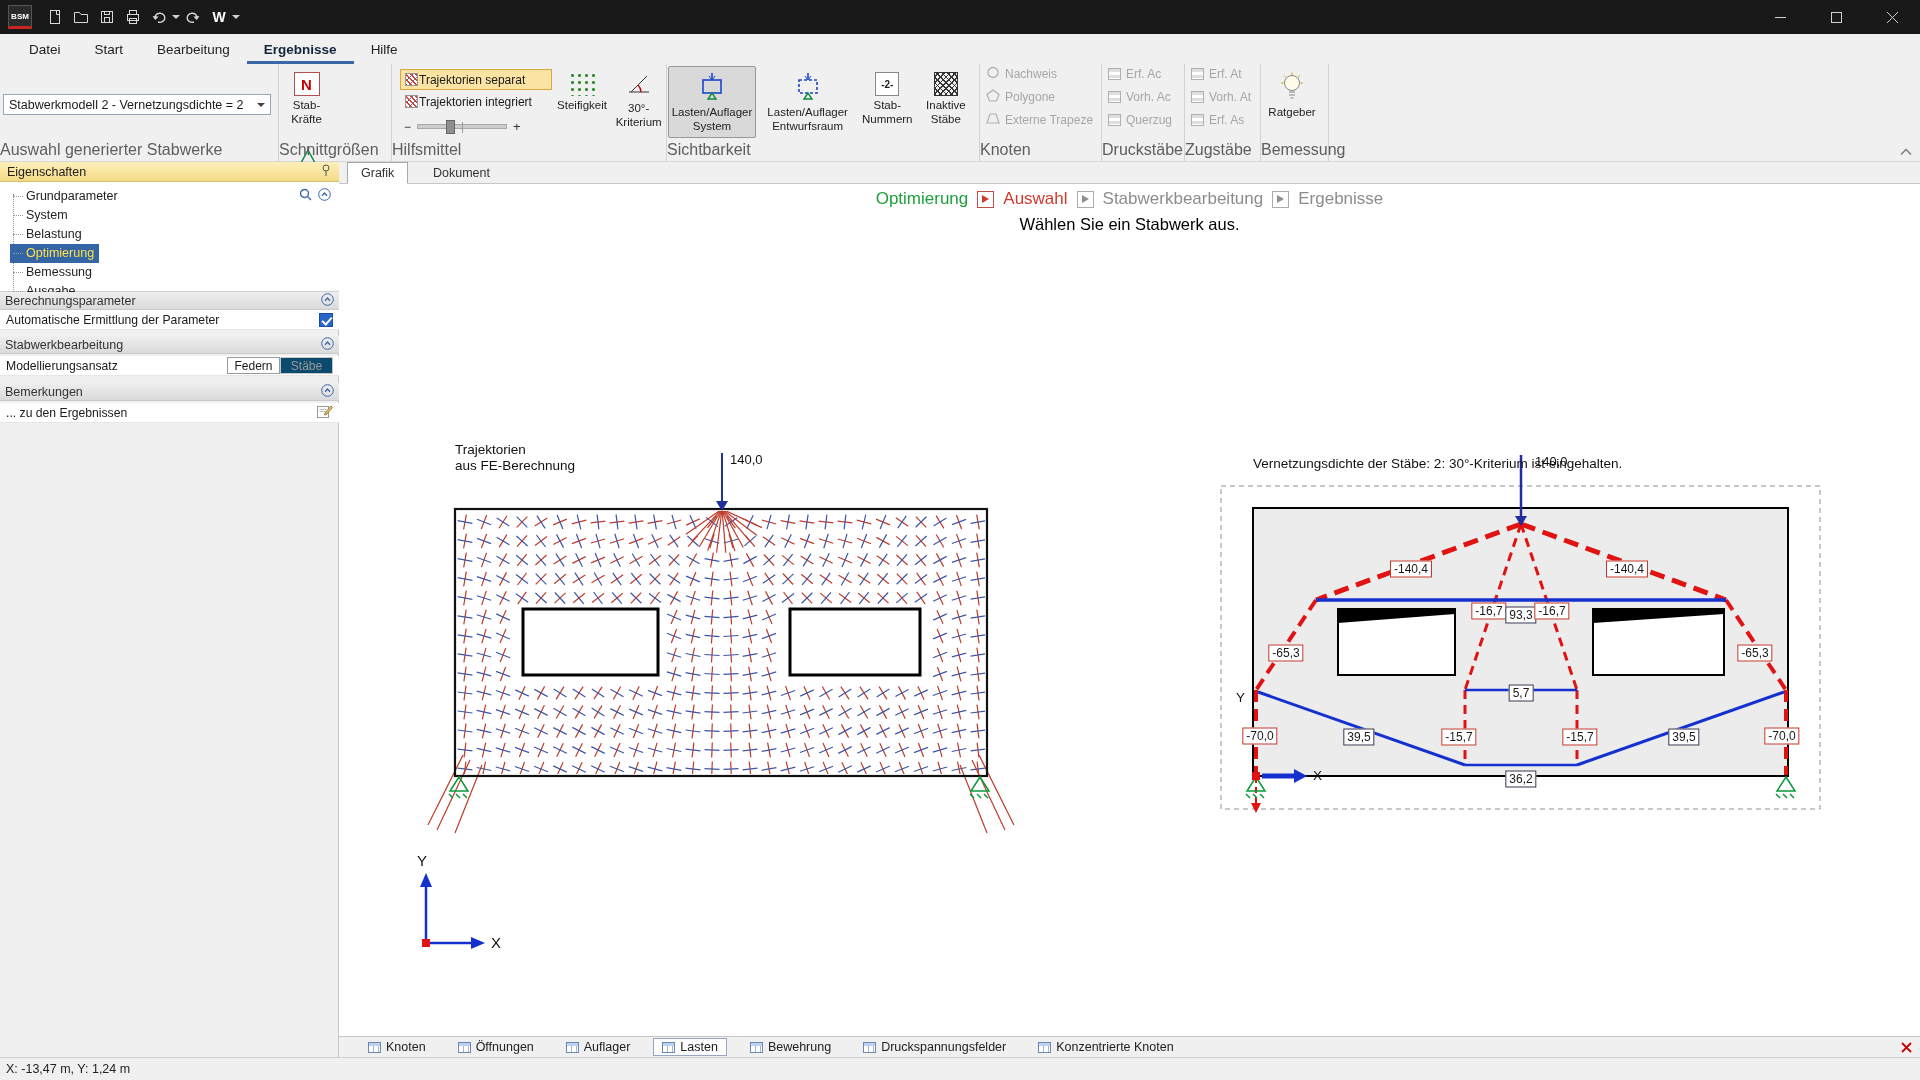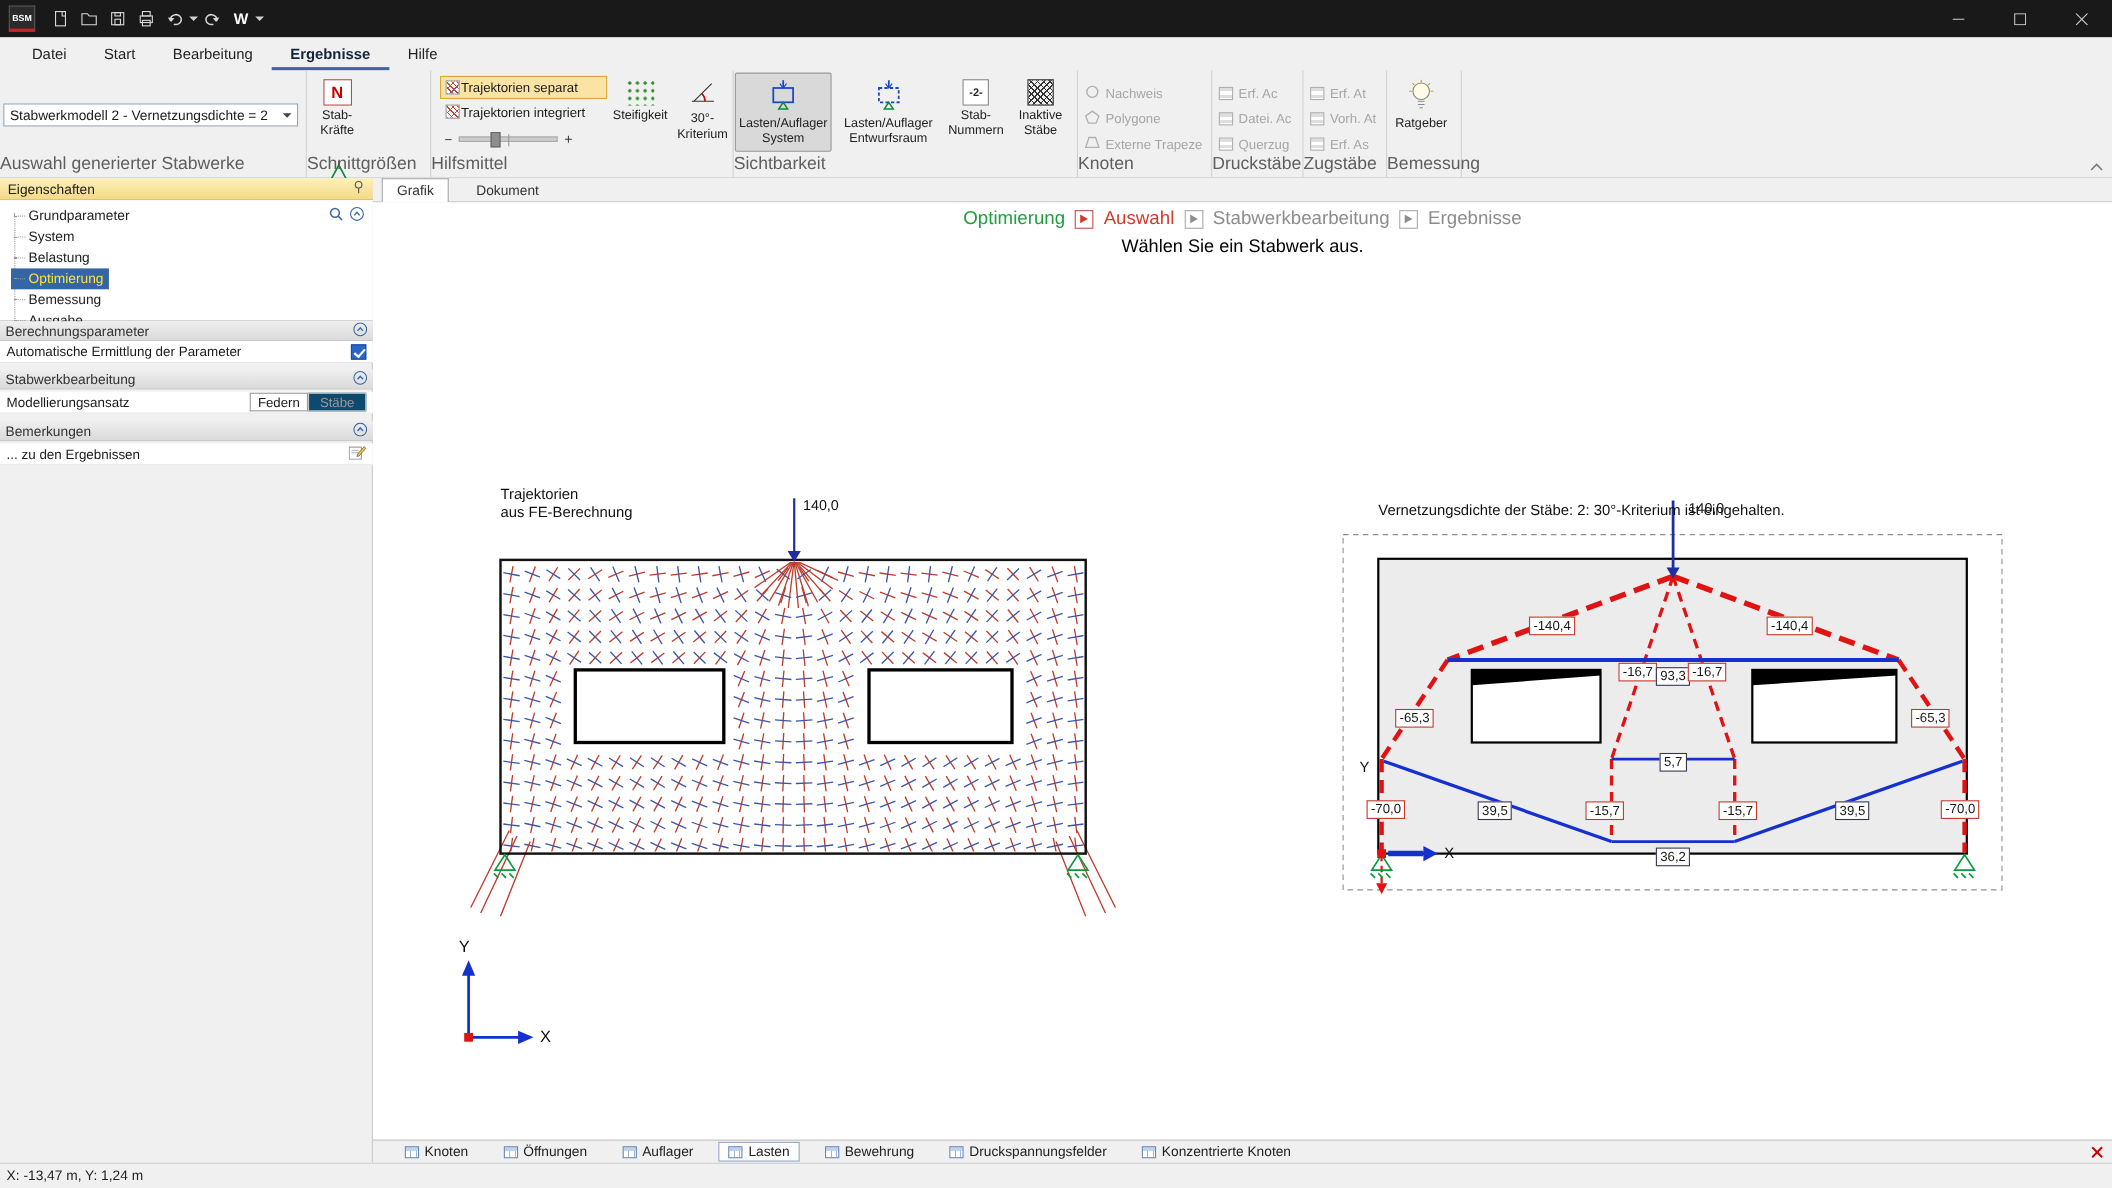--- a/index.html
+++ b/index.html
@@ -40,21 +40,21 @@
 .minus::after{content:"−";font-size:12px;color:#333}
 .plus::after{content:"+";font-size:13px;color:#333}
 .track{position:relative;width:90px;height:5px;background:#cdcdcd;border:1px solid #a8a8a8}
 .track::after{content:"";position:absolute;left:50%;top:-3px;height:11px;border-left:1px solid #999}
 .thumb{position:absolute;left:28px;top:-5px;width:9px;height:14px;background:#8f8f8f;border:1px solid #666}
 .icDots{width:26px;height:24px;background-image:radial-gradient(circle,#2f8a2f 1.3px,transparent 1.6px);background-size:7px 7px}
 .icNum{width:24px;height:24px;border:1px solid #888;background:#fff;display:flex;align-items:center;justify-content:center}
 .icNum::after{content:"-2-";font-size:10px;font-weight:bold;color:#222}
 .icHatch{width:24px;height:24px;border:1px solid #333;background-image:repeating-linear-gradient(45deg,#333 0 1px,transparent 1px 4px),repeating-linear-gradient(-45deg,#333 0 1px,transparent 1px 4px)}
 .rrow{display:flex;align-items:center;gap:5px;height:20px;margin:3px 6px 0;font-size:12px;color:#a6a6a6;white-space:nowrap}
-.rrow:first-of-type{margin-top:11px}
+.rrow:first-of-type{margin-top:0}
 .icTbl{width:13px;height:12px;flex:none;border:1px solid #b0b0b0;background:repeating-linear-gradient(to bottom,#dedede 0 3px,#fff 3px 6px)}
 #ribcol{position:absolute;right:8px;bottom:2px;color:#777}
 
 
 #panel{position:absolute;left:0;top:162px;width:339px;height:895px;background:#f0f0f0;border-right:1px solid #c6c6c6}
 .phead{position:absolute;left:0;top:0;width:339px;height:20px;background:linear-gradient(#fdf0bb,#f5da85);border-bottom:1px solid #d8c070;display:flex;align-items:center;padding:0 7px;font-size:12.5px;color:#222}
 .ptree{position:absolute;left:0;top:20px;width:339px;height:110px;background:#fff;border-bottom:1px solid #cfcfcf;padding:5px 0 0 10px}
 .ptree::before{content:"";position:absolute;left:13px;top:12px;height:96px;border-left:1px dotted #999}
 .titem{position:relative;height:19px;line-height:18px;padding:0 5px 0 16px;font-size:12.5px;color:#222;width:max-content}
 .titem::before{content:"";position:absolute;left:3px;top:9px;width:10px;border-top:1px dotted #999}
@@ -298,21 +298,21 @@
       <div class="rg-label">Knoten</div>
     </div>
 
     <div class="rg" style="left:1102px;width:83px">
       <div class="rrow">
           <span class="icTbl"></span>
           <span>Erf. Ac</span>
         </div>
       <div class="rrow">
           <span class="icTbl"></span>
-          <span>Datei. Ac</span>
+          <span>Vorh. Ac</span>
         </div>
       <div class="rrow">
           <span class="icTbl"></span>
           <span>Querzug</span>
         </div>
       <div class="rg-label">Druckstäbe</div>
     </div>
 
     <div class="rg" style="left:1185px;width:76px">
       <div class="rrow">

